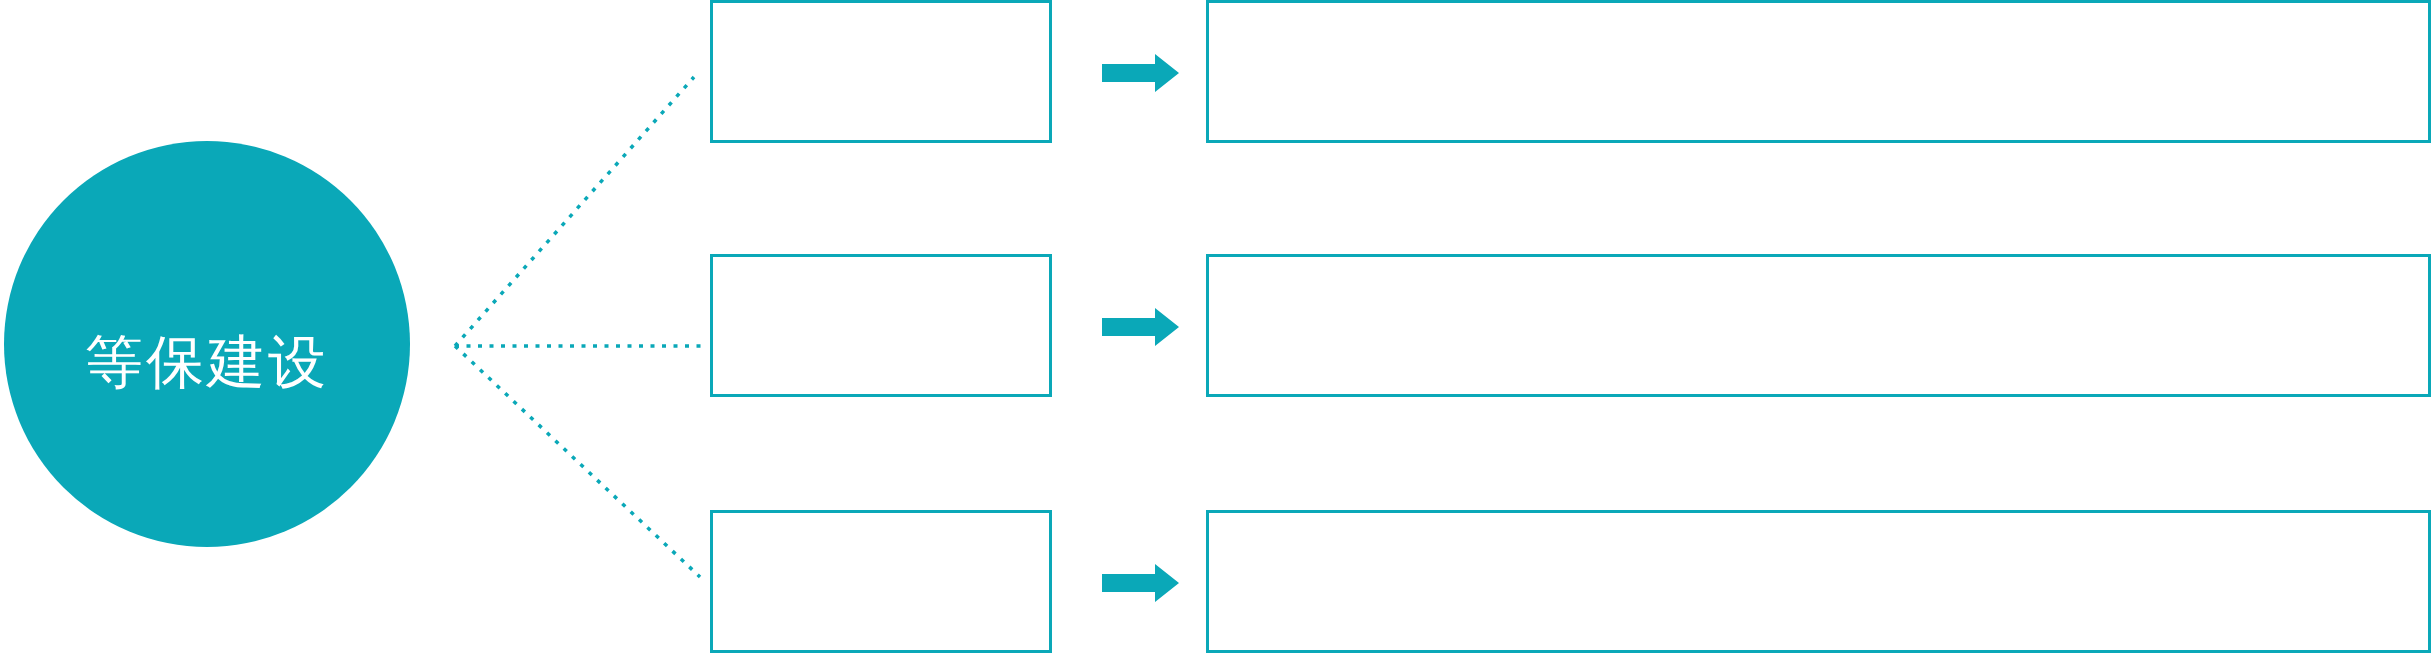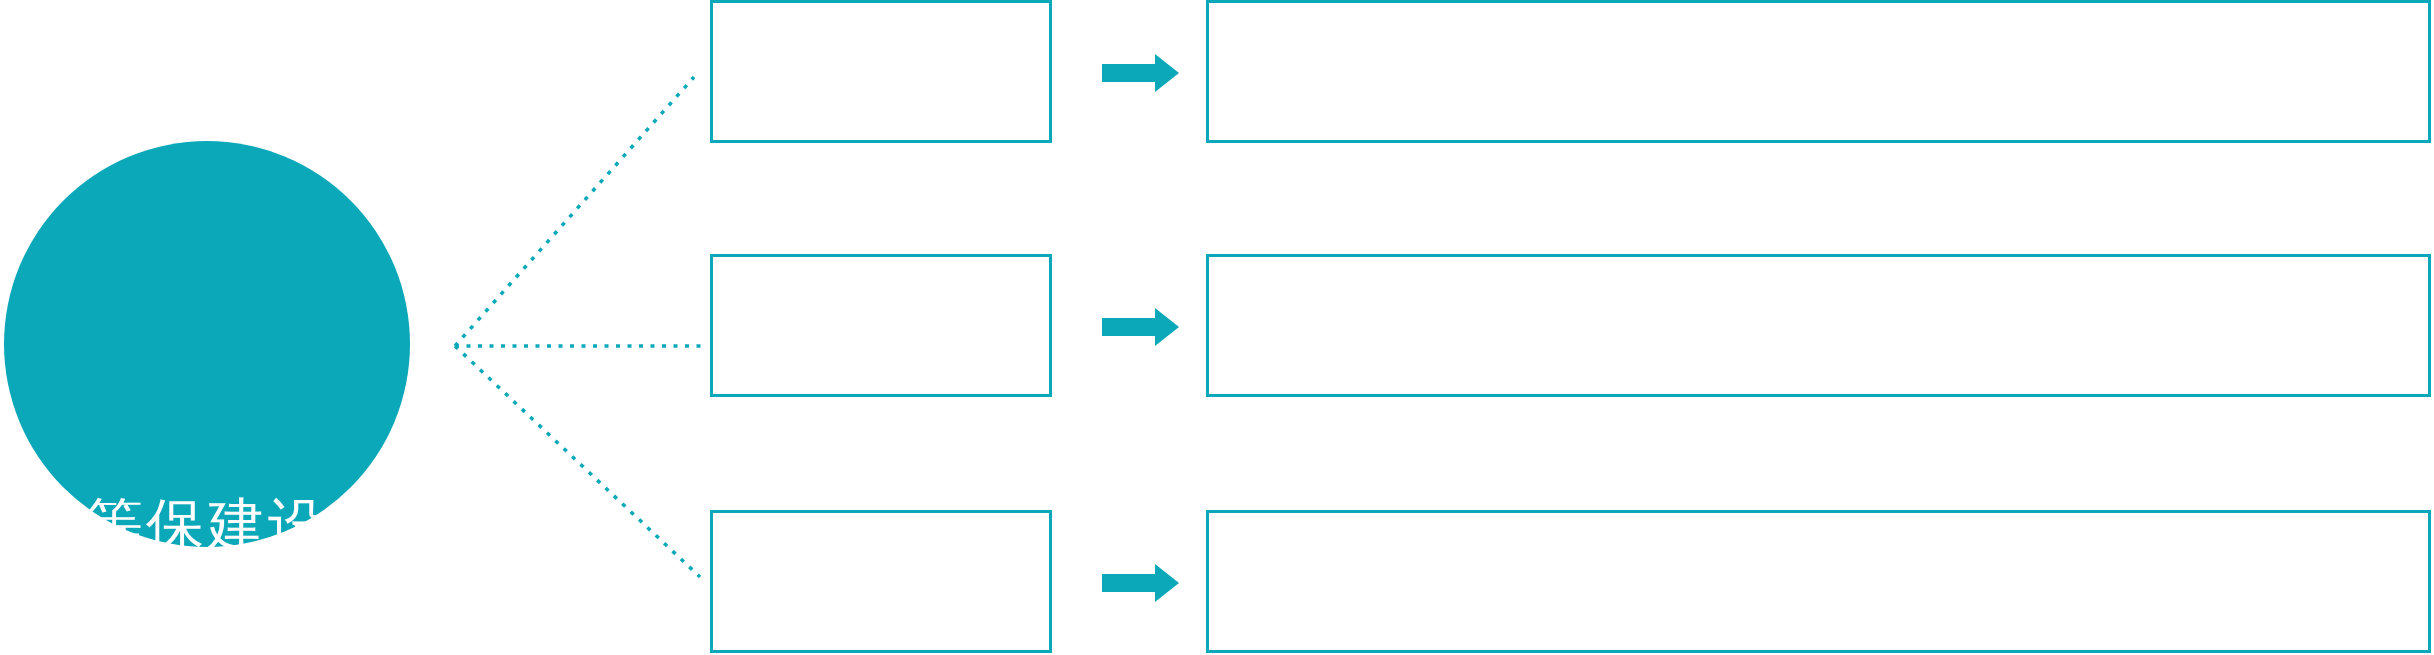--- a/index.html
+++ b/index.html
@@ -25,21 +25,21 @@
   }
   .topic-circle {
     position: absolute;
     left: 4px;
     top: 141px;
     width: 406px;
     height: 406px;
     border-radius: 50%;
     background: #0AA8B8;
     display: flex;
-    align-items: flex-end;
+    align-items: center;
     justify-content: center;
   }
   .topic-circle-text {
     transform: translateY(18px);
     color: #FFFFFF;
     font-size: 58px;
     line-height: 79px;
     font-weight: 300;
     letter-spacing: 3px;
     text-align: center;

